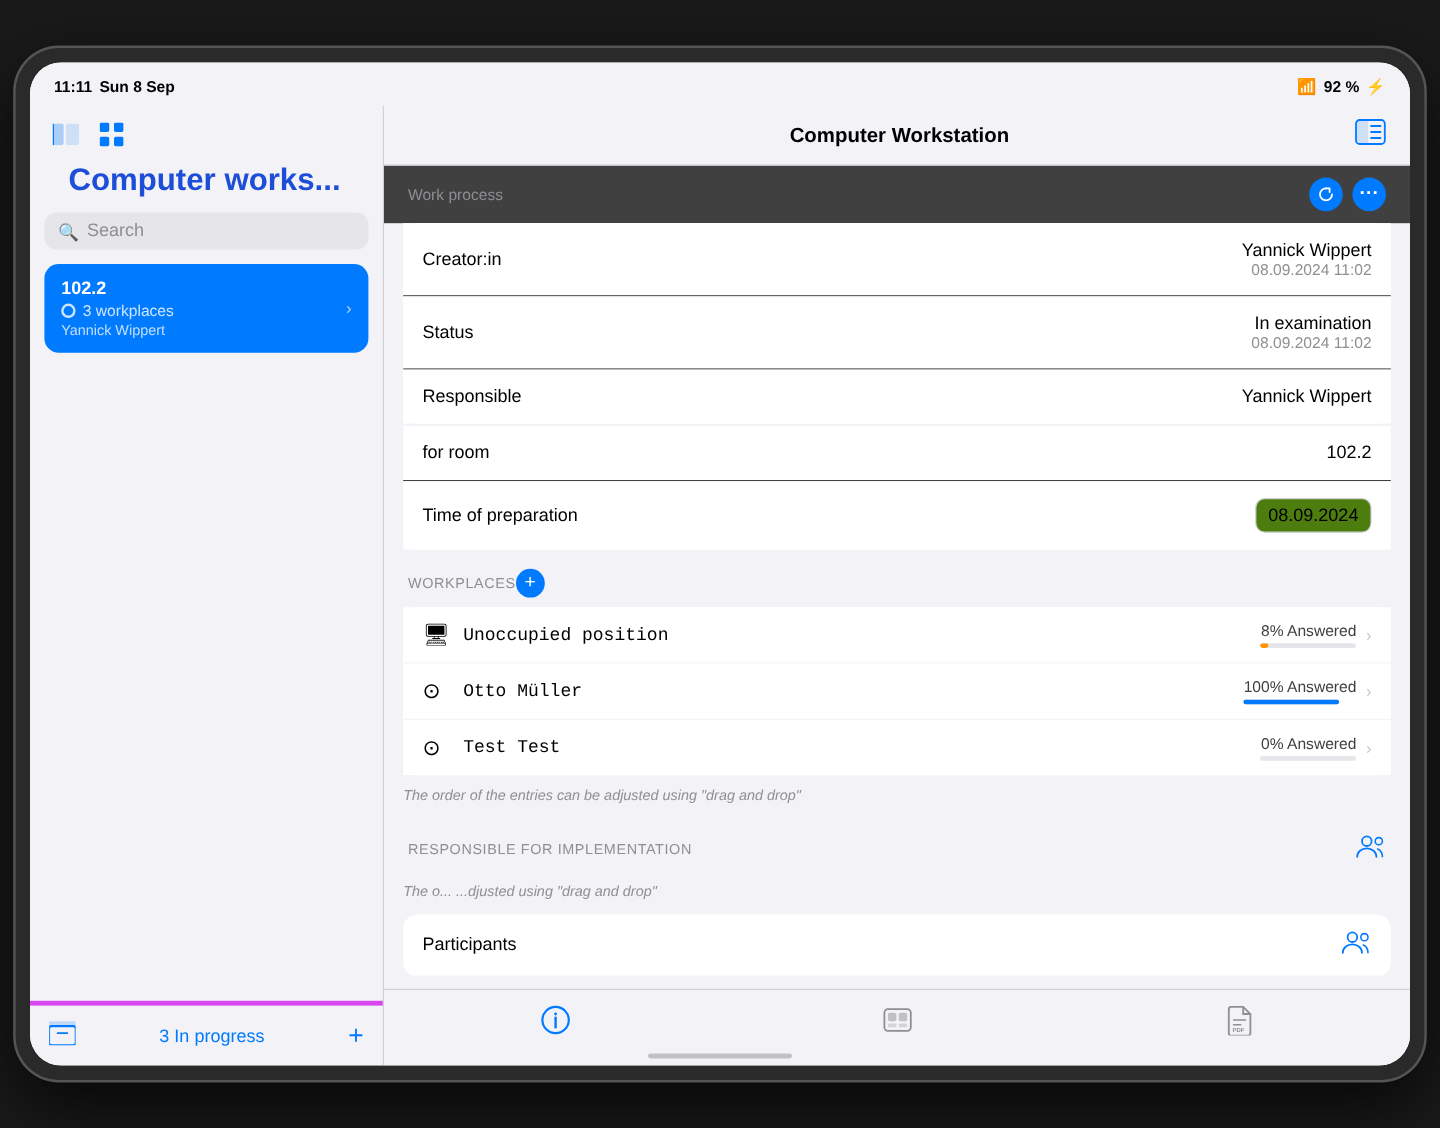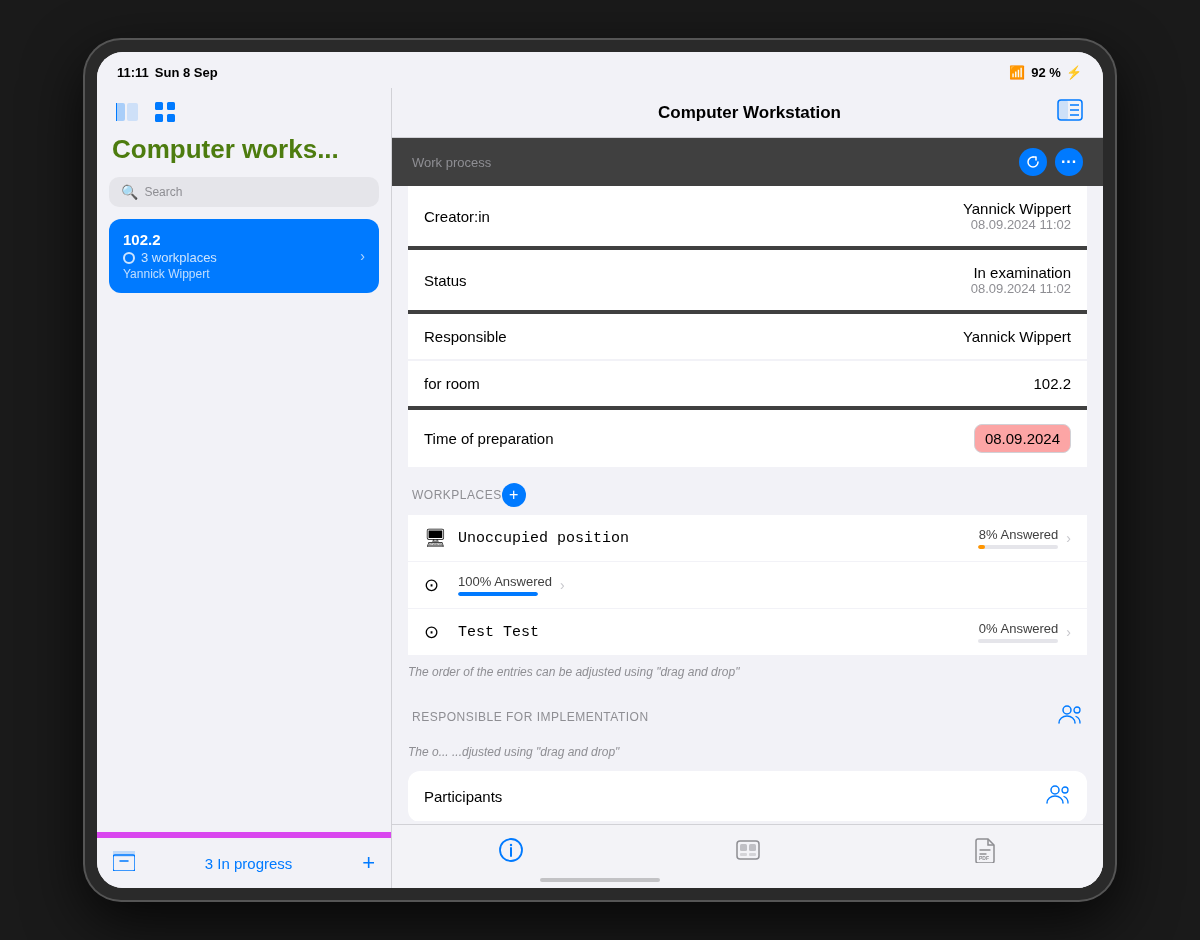--- a/index.html
+++ b/index.html
@@ -6,21 +6,21 @@
     body {
       background: #1a1a1a;
       display: flex;
       justify-content: center;
       align-items: center;
       min-height: 100vh;
       font-family: -apple-system, BlinkMacSystemFont, 'SF Pro Text', 'Helvetica Neue', Arial, sans-serif;
     }
 
     .device-frame {
-      width: 1030px;
+      width: 1174px;
       height: 860px;
       background: #2a2a2a;
       border-radius: 36px;
       padding: 12px;
       box-shadow: 0 0 0 2px #555, 0 20px 60px rgba(0,0,0,0.8);
       position: relative;
     }
 
     .device-screen {
       width: 100%;
@@ -77,24 +77,24 @@
       height: 28px;
       display: flex;
       align-items: center;
       justify-content: center;
       cursor: pointer;
       color: #007AFF;
       font-size: 18px;
     }
 
     .sidebar-title {
-      padding: 0 15px 12px;
+      padding: 0 32px 12px;
       font-size: 26px;
       font-weight: 700;
-      color: #4d7c0f;
+      color: #1d4ed8;
     }
 
     .search-container {
       padding: 0 12px 12px;
     }
 
     .search-box {
       background: #e5e5ea;
       border-radius: 10px;
       padding: 7px 12px;
@@ -103,21 +103,21 @@
       gap: 6px;
     }
 
     .search-icon-char {
       color: #8e8e93;
       font-size: 14px;
     }
 
     .search-input-text {
       color: #8e8e93;
-      font-size: 12px;
+      font-size: 15px;
       text-align: center;
     }
 
     .sidebar-list {
       flex: 1;
       padding: 0 12px;
       overflow-y: auto;
     }
 
     .sidebar-item {
@@ -168,21 +168,21 @@
       color: rgba(255,255,255,0.7);
       font-size: 14px;
     }
 
     
     .sidebar-bottom {
       padding: 12px 16px;
       display: flex;
       align-items: center;
       justify-content: space-between;
-      border-top: 6px solid #d946ef;
+      border-top: 4px solid #d946ef;
     }
 
     .sidebar-bottom-archive {
       color: #007AFF;
       font-size: 18px;
       cursor: pointer;
     }
 
     .sidebar-bottom-label {
       color: #007AFF;
@@ -252,21 +252,21 @@
       background: white;
       margin: 0 16px 2px;
       border-radius: 12px;
     }
 
     .card-row {
       display: flex;
       align-items: center;
       justify-content: space-between;
       padding: 14px 16px;
-      border-bottom: 4px solid #404040;
+      border-bottom: 1px solid #404040;
       background: white;
     }
 
     .card-row:last-child {
       border-bottom: none;
     }
 
     .card-row-label {
       font-size: 15px;
       color: #000;
@@ -278,21 +278,21 @@
       text-align: right;
     }
 
     .card-row-value-secondary {
       font-size: 13px;
       color: #8e8e93;
       text-align: right;
     }
 
     .card-row-value-blue {
-      background: #fca5a5;
+      background: #4d7c0f;
       border: 1px solid #d1d1d6;
       border-radius: 8px;
       padding: 5px 10px;
       font-size: 15px;
       color: #000;
     }
 
     .section-header-with-icon {
       display: flex;
       align-items: center;
@@ -654,20 +654,21 @@
                 <div class="workplace-percent">8% Answered</div>
                 <div class="progress-bar-bg">
                   <div class="progress-bar-fill low" style="width:8%"></div>
                 </div>
               </div>
               <span class="workplace-chevron">›</span>
             </div>
 
             <div class="workplace-row">
               <span class="workplace-icon" style="font-size:18px">⊙</span>
+              <span class="workplace-name">Otto Müller</span>
               <div class="workplace-progress-area">
                 <div class="workplace-percent">100% Answered</div>
                 <div class="progress-bar-bg">
                   <div class="progress-bar-fill full" style="width:100%"></div>
                 </div>
               </div>
               <span class="workplace-chevron">›</span>
             </div>
 
             <div class="workplace-row" style="border-bottom:none">

